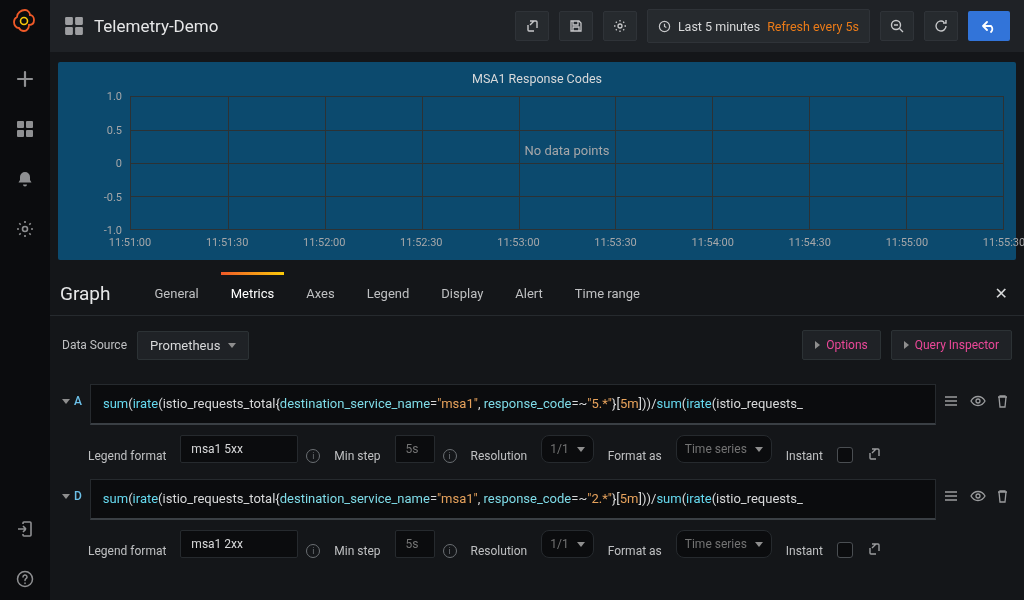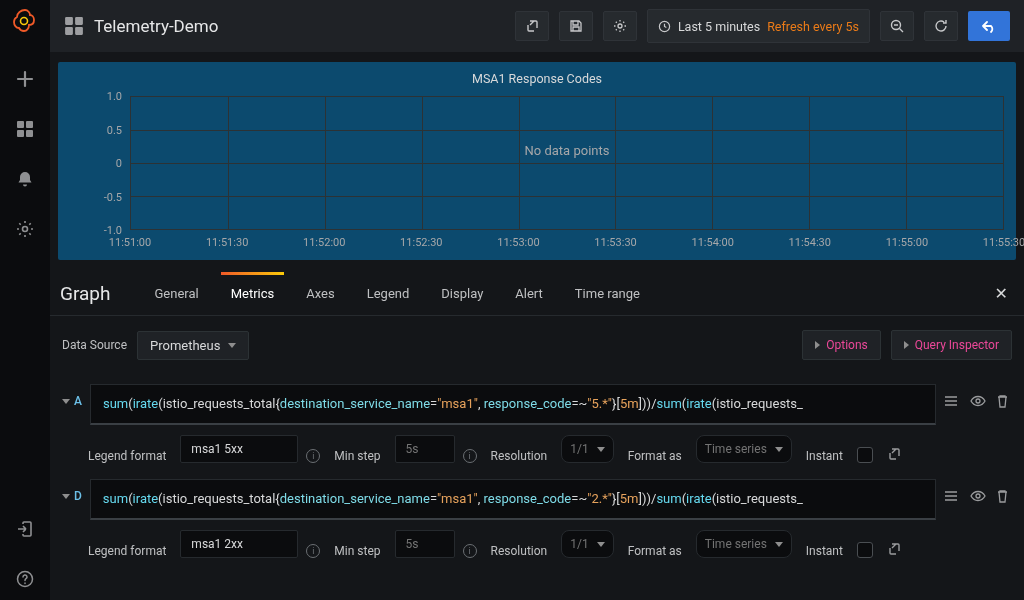--- a/index.html
+++ b/index.html
@@ -44,21 +44,21 @@
 .query-block{margin:16px 12px 0 12px}
 .query-row{display:flex;align-items:flex-start;gap:8px}
 .q-toggle{display:flex;align-items:center;gap:4px;padding-top:10px;cursor:pointer}
 .q-letter{color:#6cc0e8;font-size:12px;font-weight:500}
 .q-code{flex:1;background:#0b0c0e;border:1px solid #262a2e;padding:10px 12px;font-family:Menlo,Consolas,monospace;font-size:13px;white-space:nowrap;overflow:hidden;line-height:1.4;border-bottom:2px solid #3a3f44}
 .q-actions{display:flex;gap:10px;padding-top:10px}
 .q-act{width:16px;height:16px;cursor:pointer;opacity:.75}
 .q-opts{display:flex;align-items:flex-end;gap:14px;margin-top:10px;margin-left:26px;font-size:12px}
 .q-opt-lbl{color:#bfc0c2}
 .q-input{background:#0b0c0e;border:1px solid #262a2e;padding:6px 10px;color:#d8d9da;font-size:12px;width:118px;border-radius:2px}
-.q-input.small{width:60px}
+.q-input.small{width:40px}
 .q-sel{background:#0b0c0e;border:1px solid #262a2e;padding:6px 8px;color:#737373;font-size:12px;display:flex;align-items:center;gap:8px;cursor:pointer;border-radius:8px}
 .info-ic{width:14px;height:14px;border:1px solid #6b6f73;border-radius:50%;display:inline-flex;align-items:center;justify-content:center;font-size:9px;color:#6b6f73;margin-left:-6px}
 .chk{width:16px;height:16px;border:1px solid #4a4e52;border-radius:3px;background:#0b0c0e;cursor:pointer}
 .tk-fn{color:#66d9ef}
 .tk-paren{color:#d8d9da}
 .tk-metric{color:#d8d9da}
 .tk-lbl{color:#7fdce8}
 .tk-op{color:#d8d9da}
 .tk-str{color:#e6a25c}
 .tk-dur{color:#e6a25c}

